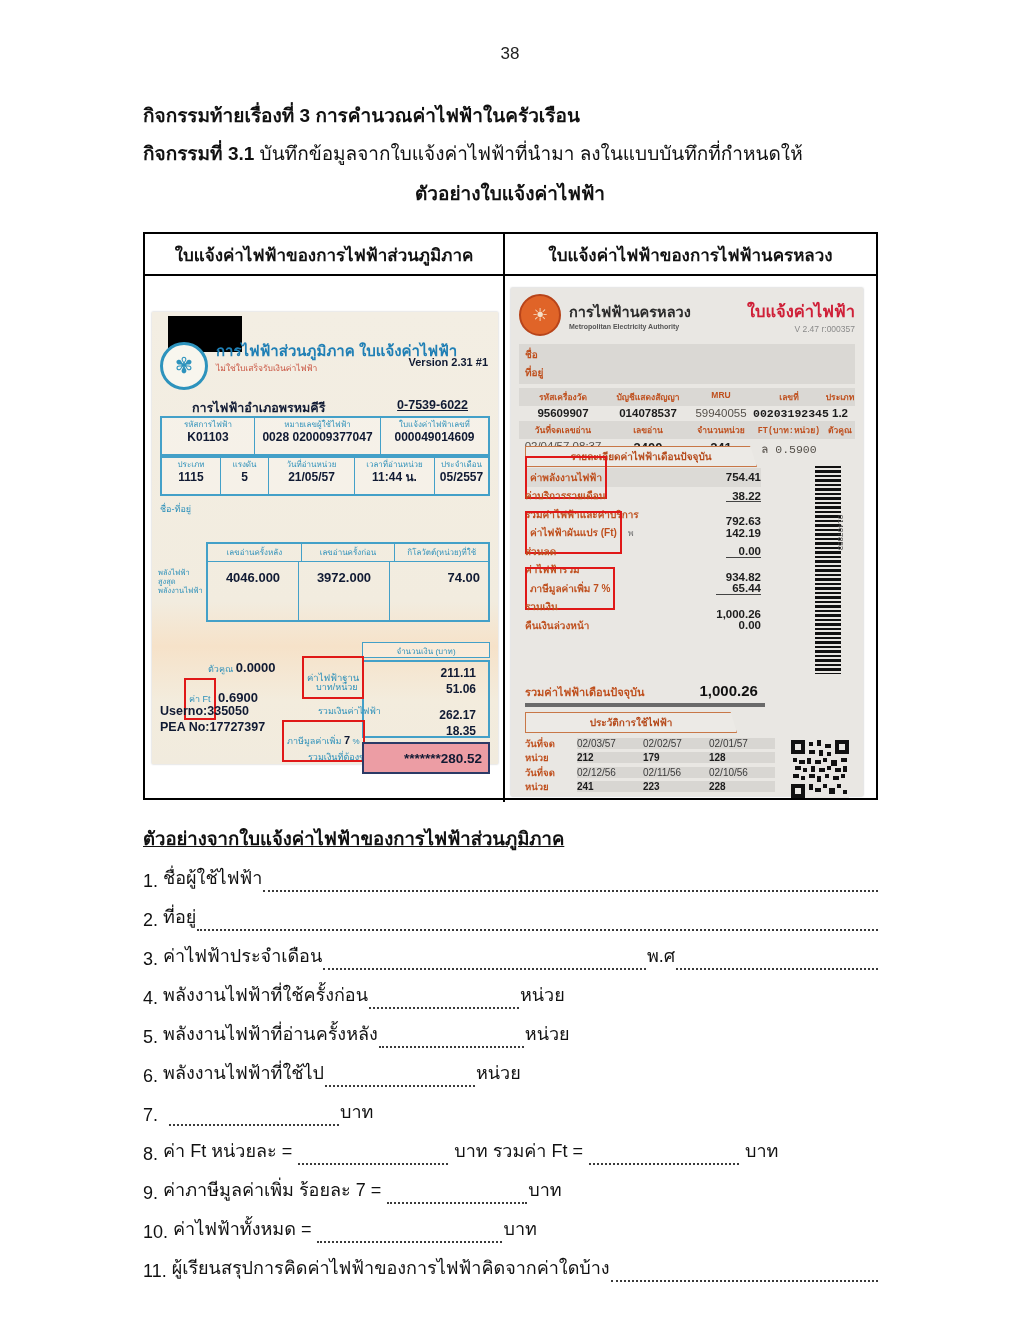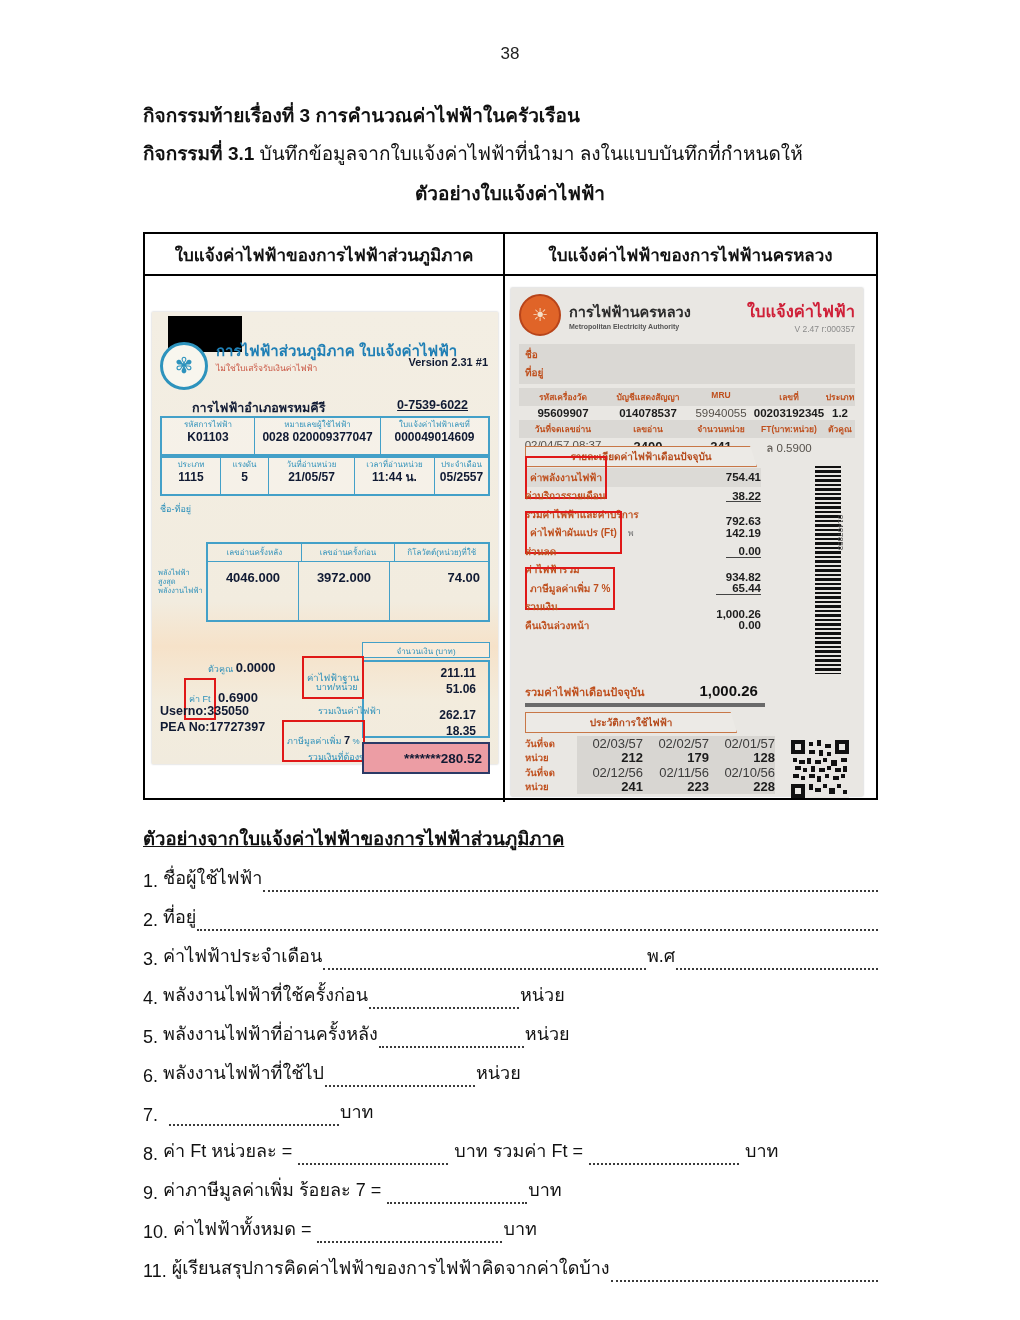--- a/index.html
+++ b/index.html
@@ -80,21 +80,21 @@
   .mea-version{color:#8a8a8a;font-size:8.5px;}
   .mea-nameband{position:absolute;left:8px;top:56px;right:8px;height:40px;background:#dad8d4;padding:2px 6px;box-sizing:border-box;}
   .orange{color:#bf4f1d;}
   .mea-nameband div{font-size:10px;font-weight:bold;line-height:18px;}
   .mgrid{position:absolute;left:8px;right:8px;}
   .mgrid-h{display:flex;background:#dad8d4;}
   .mgrid-h span{font-size{8.5px};font-size:8.5px;color:#bf4f1d;font-weight:bold;text-align:center;padding:2px 0;}
   .mgrid-v{display:flex;}
   .mgrid-v span{font-size:11.5px;font-weight:bold;text-align:center;padding:1px 0;color:#1c1c1c;}
   .mgrid-v .gray{color:#55504a;font-weight:normal;}
-  .mg-c0{width:88px;}.mg-c1{width:82px;}.mg-c2{width:64px;}.mg-c3{width:72px;}.mg-c4{flex:1;}
+  .mg-c0{width:88px;}.mg-c1{width:82px;}.mg-c2{width:64px;}.mg-c3{width:72px;font-family:Liberation Mono, monospace;}.mg-c4{flex:1;}
   .banner{position:absolute;left:14px;border:1.5px solid #c87747;color:#b64a1b;font-size:10px;font-weight:bold;
           text-align:center;padding:2px 0;width:230px;background:#eceae6;
           clip-path:polygon(0 0,97% 0,100% 100%,0 100%);}
   .mea-details{position:absolute;left:14px;top:180px;width:236px;}
   .mrow{display:flex;align-items:center;height:18.5px;}
   .mlabel{font-size:10px;font-weight:bold;color:#bf4f1d;}
   .mmark{font-size:9px;color:#777;margin-left:6px;}
   .mval{margin-left:auto;font-size:11.5px;font-weight:bold;color:#1c1c1c;}
   .mrow.shade{background:#dcdad6;}
   .mrow.sum .mval{border-top:1.2px solid #444;padding-top:13px;}
@@ -102,21 +102,21 @@
            background:repeating-linear-gradient(180deg,#111 0px,#111 2px,transparent 2px,transparent 4px,#111 4px,#111 7px,transparent 7px,transparent 9px);}
   .barcode-num{position:absolute;right:4px;top:240px;font-size:8px;color:#444;transform:rotate(90deg);transform-origin:center;}
   .mea-total{position:absolute;left:14px;top:394px;width:300px;}
   .mea-total .lab{font-size:11px;font-weight:bold;color:#bf4f1d;display:inline-block;width:170px;}
   .mea-total .val{font-size:15px;font-weight:bold;color:#111;}
   .mea-total .bar{margin-top:2px;height:4px;background:#6a6a6a;width:240px;}
   .hist{position:absolute;left:14px;top:448px;width:250px;}
   .hist-row{display:flex;height:14.5px;align-items:center;}
   .hist-label{width:52px;font-size:9.5px;font-weight:bold;color:#bf4f1d;}
   .hist-vals{flex:1;display:flex;background:#d8d6d2;}
-  .hist-vals span{flex:1;text-align:right;font-size:13px;color:#3c3c3c;}
+  .hist-vals span{flex:1;text-align:left;font-size:10px;color:#3c3c3c;}
   .hist-vals.units span{font-weight:bold;color:#1c1c1c;}
   .qr{position:absolute;right:14px;top:452px;width:58px;height:58px;}
 
   
   .qsection{position:absolute;left:143px;top:824px;width:736px;font-size:18px;color:#111;}
   .qtitle{font-weight:bold;text-decoration:underline;font-size:18.5px;}
   .qrow{display:flex;align-items:flex-end;margin-top:17px;height:22px;white-space:nowrap;}
   .qrow .txt{flex:0 0 auto;}
   .dots{border-bottom:2.6px dotted #3a3a3a;height:13px;flex:0 0 auto;margin:0 1px;}
   .dots.grow{flex:1 1 auto;}

